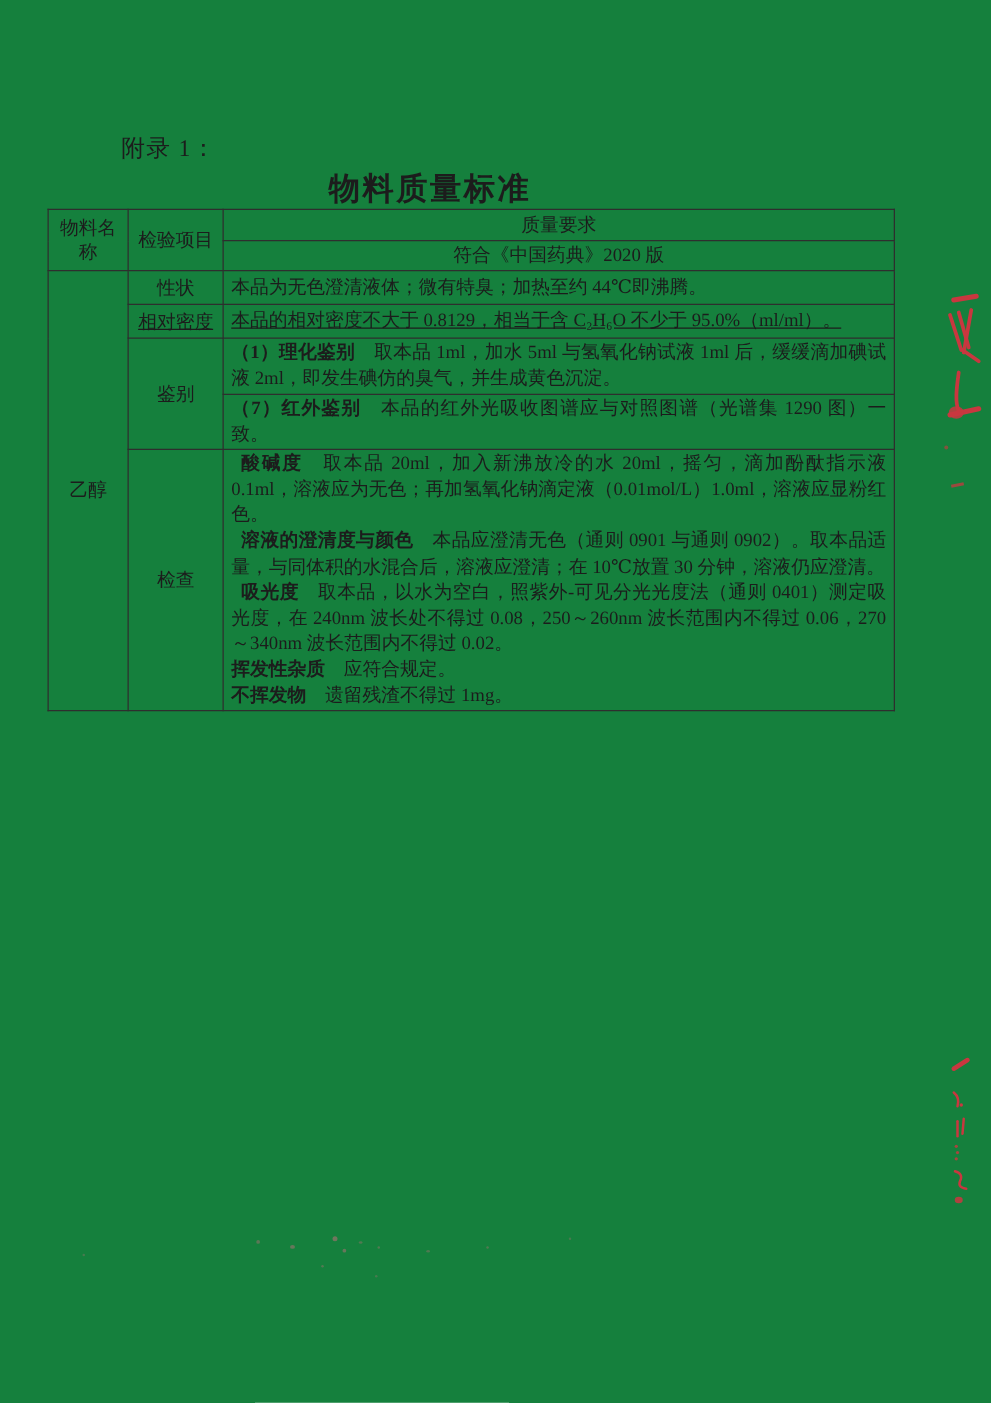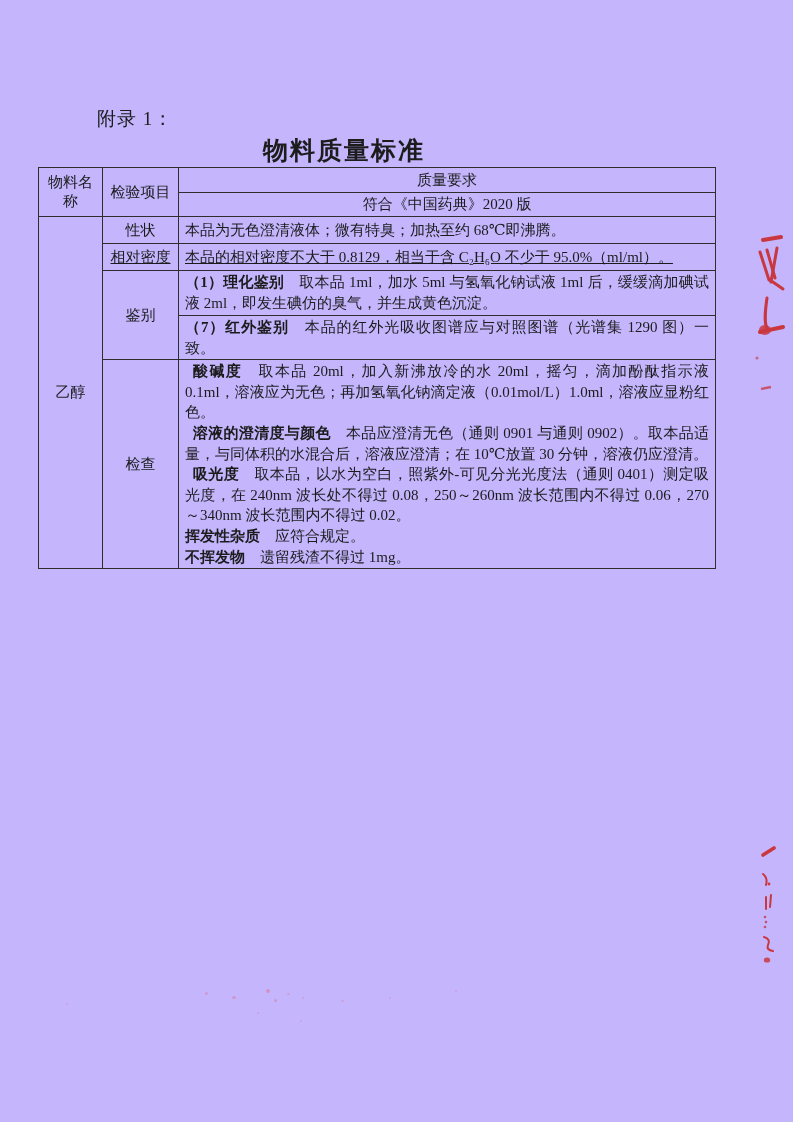--- a/index.html
+++ b/index.html
@@ -3,21 +3,21 @@
 <meta charset="utf-8">
 <style>
   html,body{margin:0;padding:0;}
   body{
     width:793px;height:1122px;position:relative;
     background:#fdfdfd;
     font-family:"Liberation Serif","DejaVu Serif",serif;
     color:#1c1c1c;
     overflow:hidden;
   }
-  .page{position:absolute;inset:0;background:#c4b5fd;}
+  .page{position:absolute;inset:0;background:#15803d;}
   .appendix{
     position:absolute;left:97px;top:106px;
     font-size:19px;letter-spacing:1px;
   }
   .title{
     position:absolute;top:134px;left:0;width:633px;
     text-align:center;text-indent:55px;
     font-size:25px;font-weight:bold;letter-spacing:2px;
   }
   table.std{
@@ -69,21 +69,21 @@
         <th class="center" rowspan="2">物料名称</th>
         <th class="center" rowspan="2">检验项目</th>
         <th class="center">质量要求</th>
       </tr>
       <tr class="h-sub">
         <td class="center">符合《中国药典》2020 版</td>
       </tr>
       <tr class="h-prop">
         <td class="center" rowspan="5">乙醇</td>
         <td class="center">性状</td>
-        <td class="content">本品为无色澄清液体；微有特臭；加热至约 68℃即沸腾。</td>
+        <td class="content">本品为无色澄清液体；微有特臭；加热至约 44℃即沸腾。</td>
       </tr>
       <tr class="h-dens">
         <td class="center">相对密度</td>
         <td class="content">本品的相对密度不大于 0.8129，相当于含 C₂H₆O 不少于 95.0%（ml/ml）。</td>
       </tr>
       <tr class="h-id1">
         <td class="center" rowspan="2">鉴别</td>
         <td class="content">
           <p class="para"><b class="lead">（1）理化鉴别</b><span>　取本品 1ml，加水 5ml 与氢氧化钠试液 1ml 后，缓缓滴加碘试液 2ml，即发生碘仿的臭气，并生成黄色沉淀。</span></p>
         </td>

